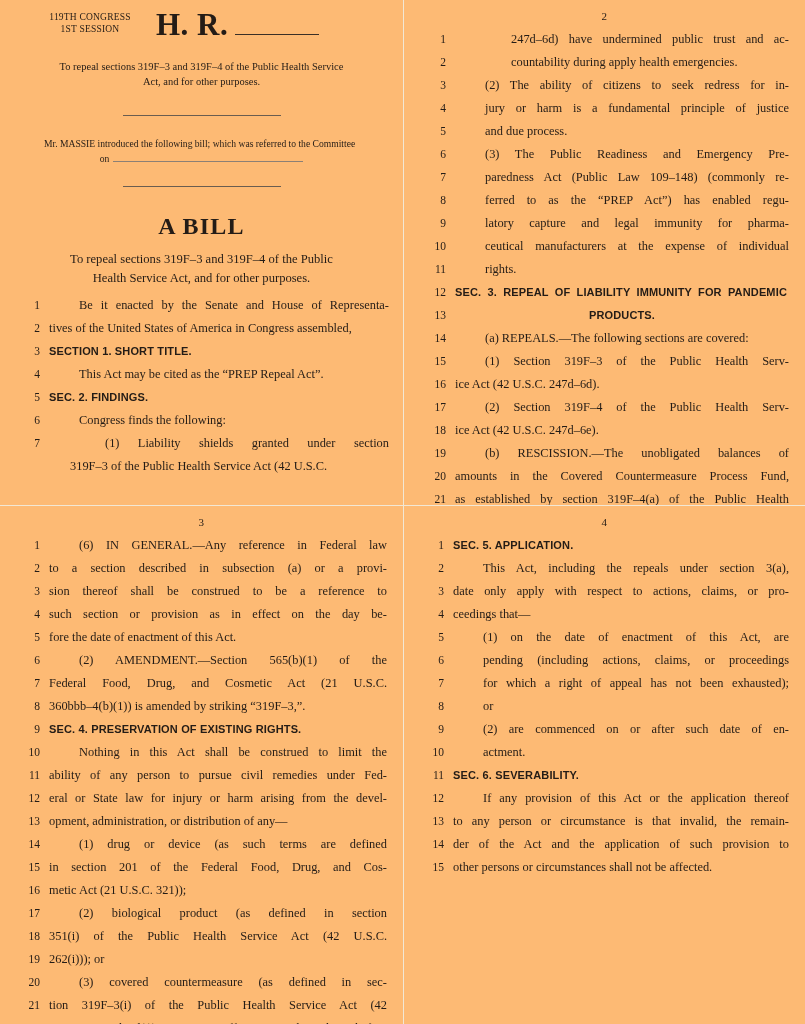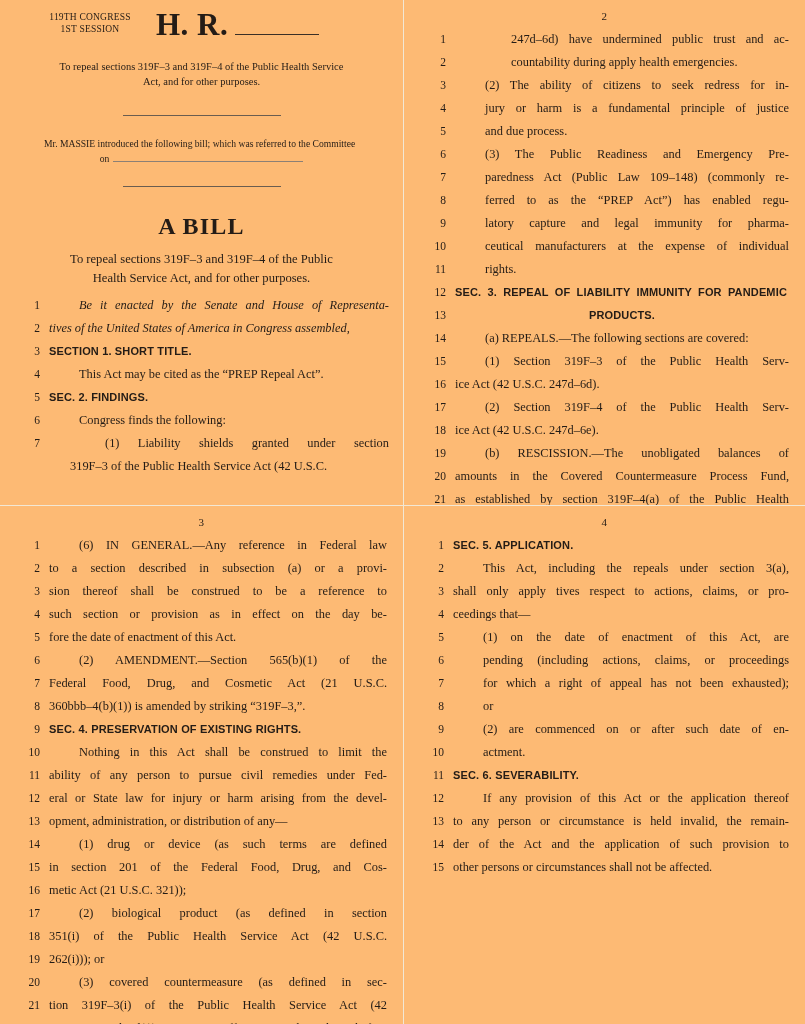--- a/index.html
+++ b/index.html
@@ -155,21 +155,21 @@
     line-height: 23px;
     white-space: nowrap;
   }
   .ltext.just {
     white-space: normal;
     text-align: justify;
     text-align-last: justify;
   }
   .ltext.ind2 { padding-left: 56px; font-family: Liberation Serif, serif; }
   .ltext.hang { padding-left: 30px; }
-  .ltext.ital { font-style: italic; }
+  .ltext.ital { }
   .ltext.head {
     font-family: "Liberation Sans", sans-serif;
     font-weight: bold;
     font-size: 11px;
     letter-spacing: .15px;
     white-space: nowrap;
   }
   .ltext.head.spread {
     white-space: normal;
     text-align: justify;
@@ -451,21 +451,21 @@
           <div class="lrow">
             <div class="lno">1</div>
             <div class="ltext head">SEC. 5. APPLICATION.</div>
           </div>
           <div class="lrow">
             <div class="lno">2</div>
             <div class="ltext hang just">This Act, including the repeals under section 3(a),</div>
           </div>
           <div class="lrow">
             <div class="lno">3</div>
-            <div class="ltext just">shall only apply tives respect to actions, claims, or pro-</div>
+            <div class="ltext just">date only apply with respect to actions, claims, or pro-</div>
           </div>
           <div class="lrow">
             <div class="lno">4</div>
             <div class="ltext">ceedings that—</div>
           </div>
           <div class="lrow">
             <div class="lno">5</div>
             <div class="ltext hang just">(1) on the date of enactment of this Act, are</div>
           </div>
           <div class="lrow">
@@ -491,21 +491,21 @@
           <div class="lrow">
             <div class="lno">11</div>
             <div class="ltext head">SEC. 6. SEVERABILITY.</div>
           </div>
           <div class="lrow">
             <div class="lno">12</div>
             <div class="ltext hang just">If any provision of this Act or the application thereof</div>
           </div>
           <div class="lrow">
             <div class="lno">13</div>
-            <div class="ltext just">to any person or circumstance is held invalid, the remain-</div>
+            <div class="ltext just">to any person or circumstance is that invalid, the remain-</div>
           </div>
           <div class="lrow">
             <div class="lno">14</div>
             <div class="ltext just">der of the Act and the application of such provision to</div>
           </div>
           <div class="lrow">
             <div class="lno">15</div>
             <div class="ltext">other persons or circumstances shall not be affected.</div>
           </div>
         </div>

